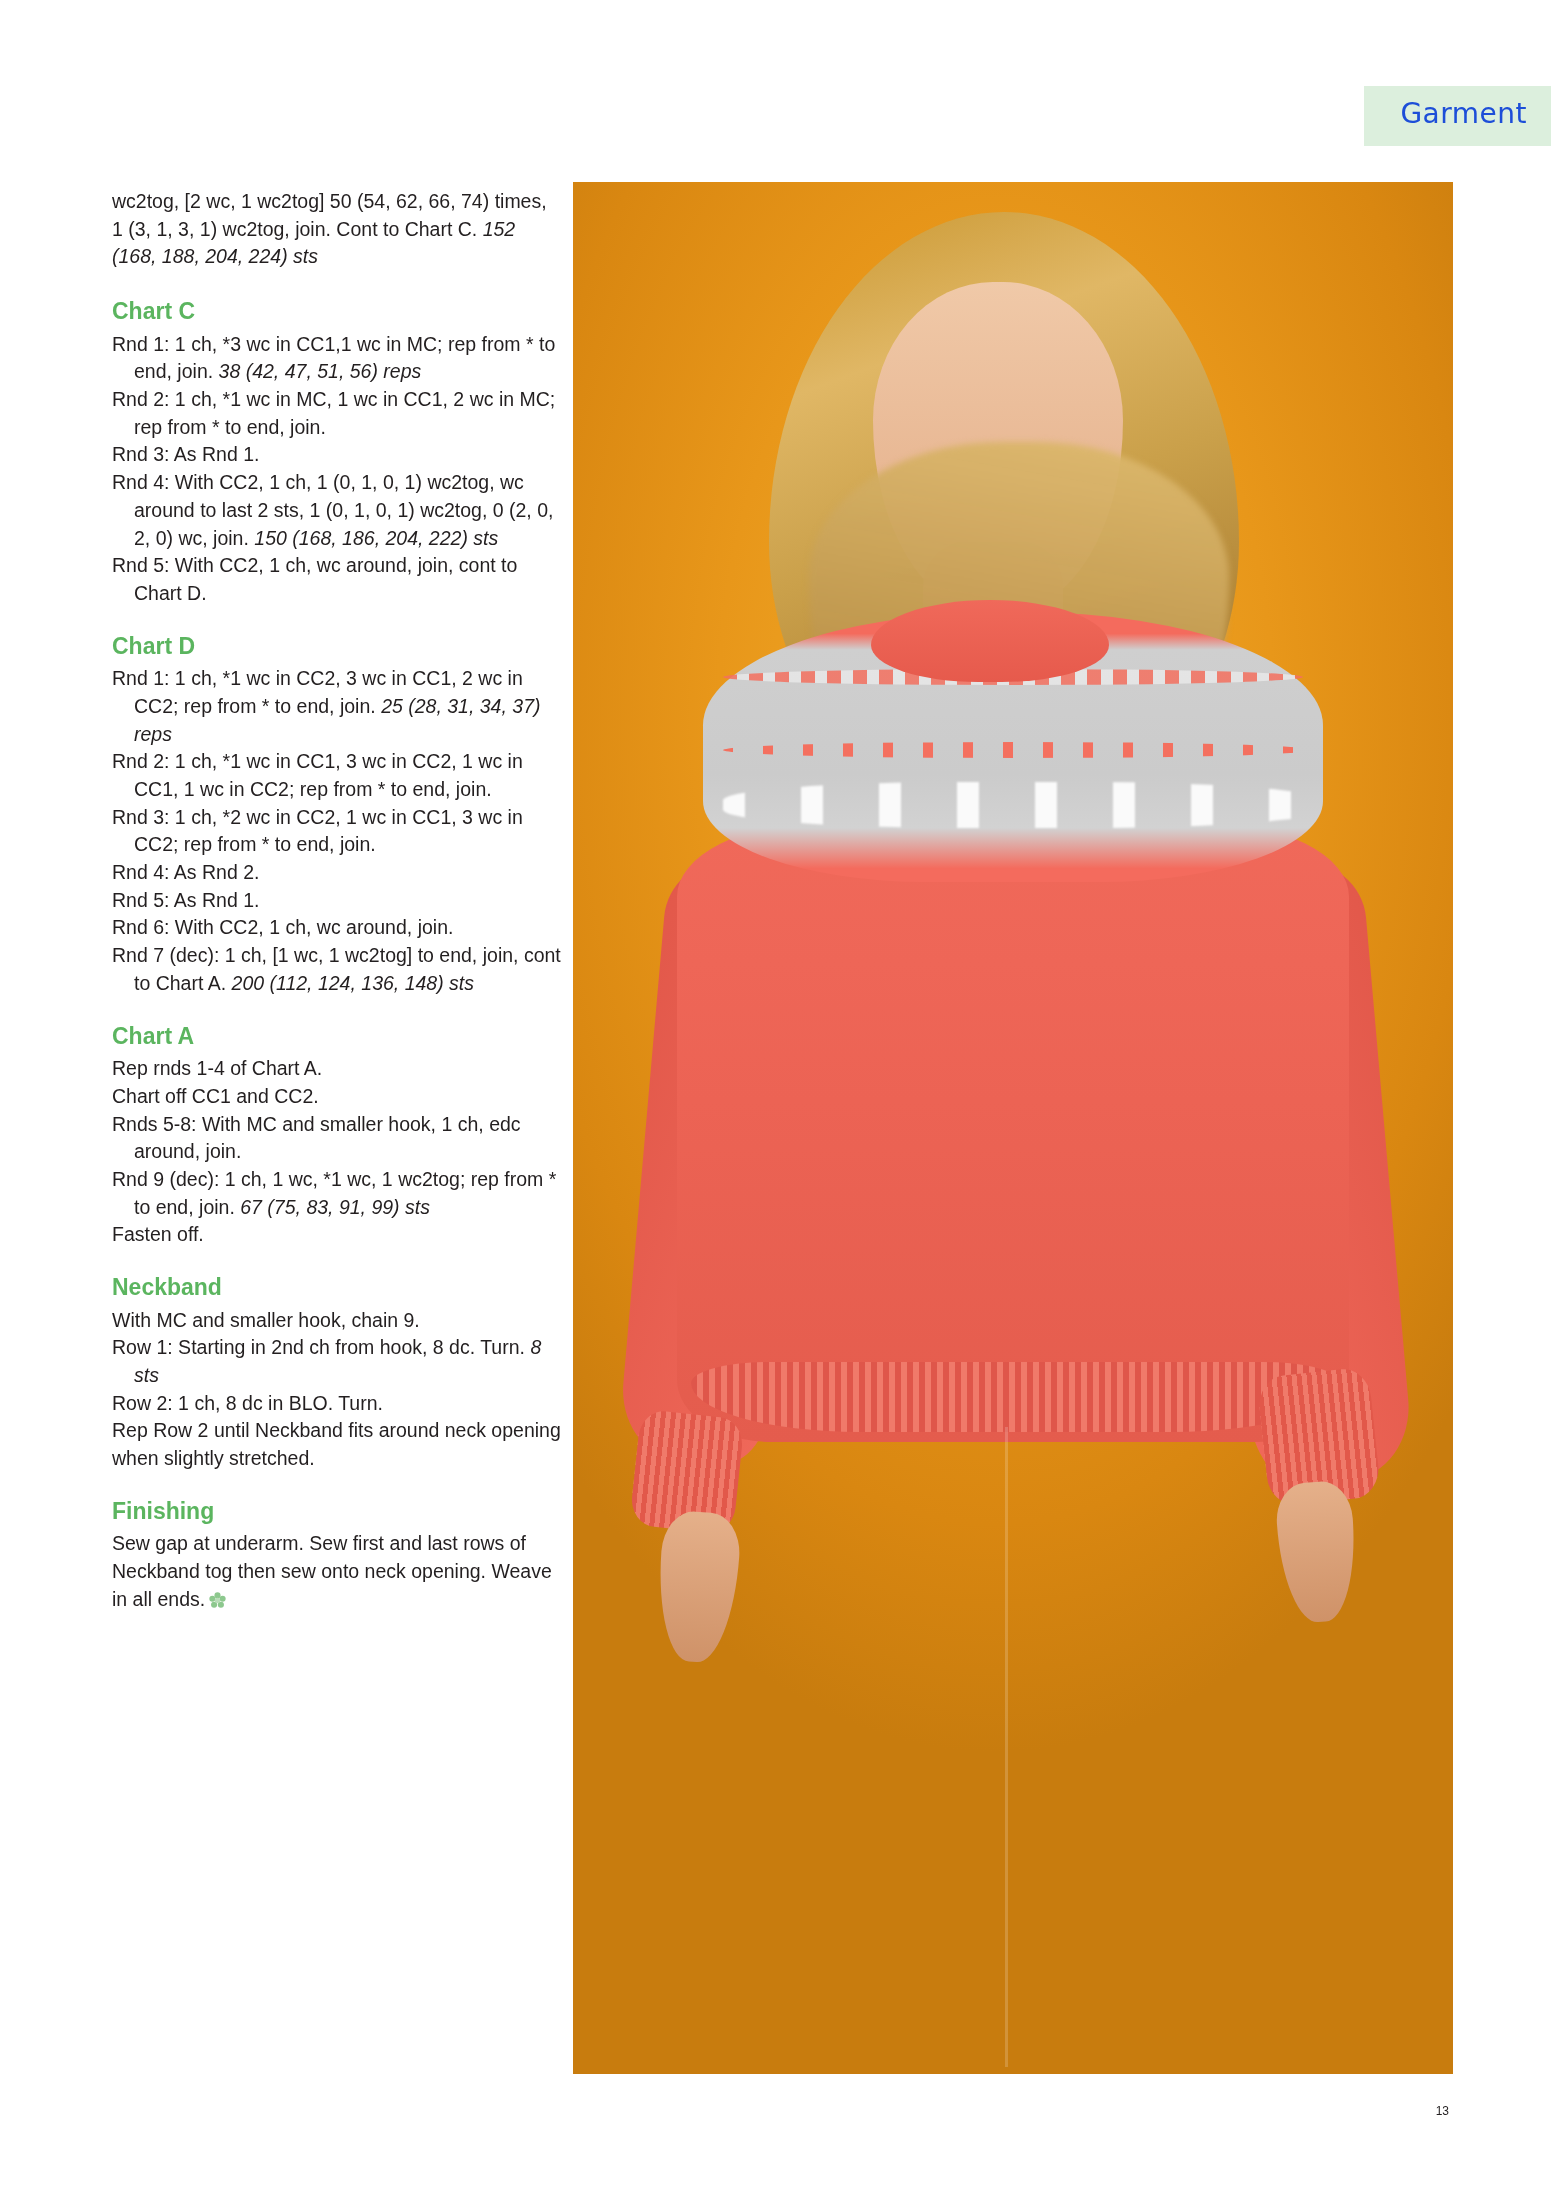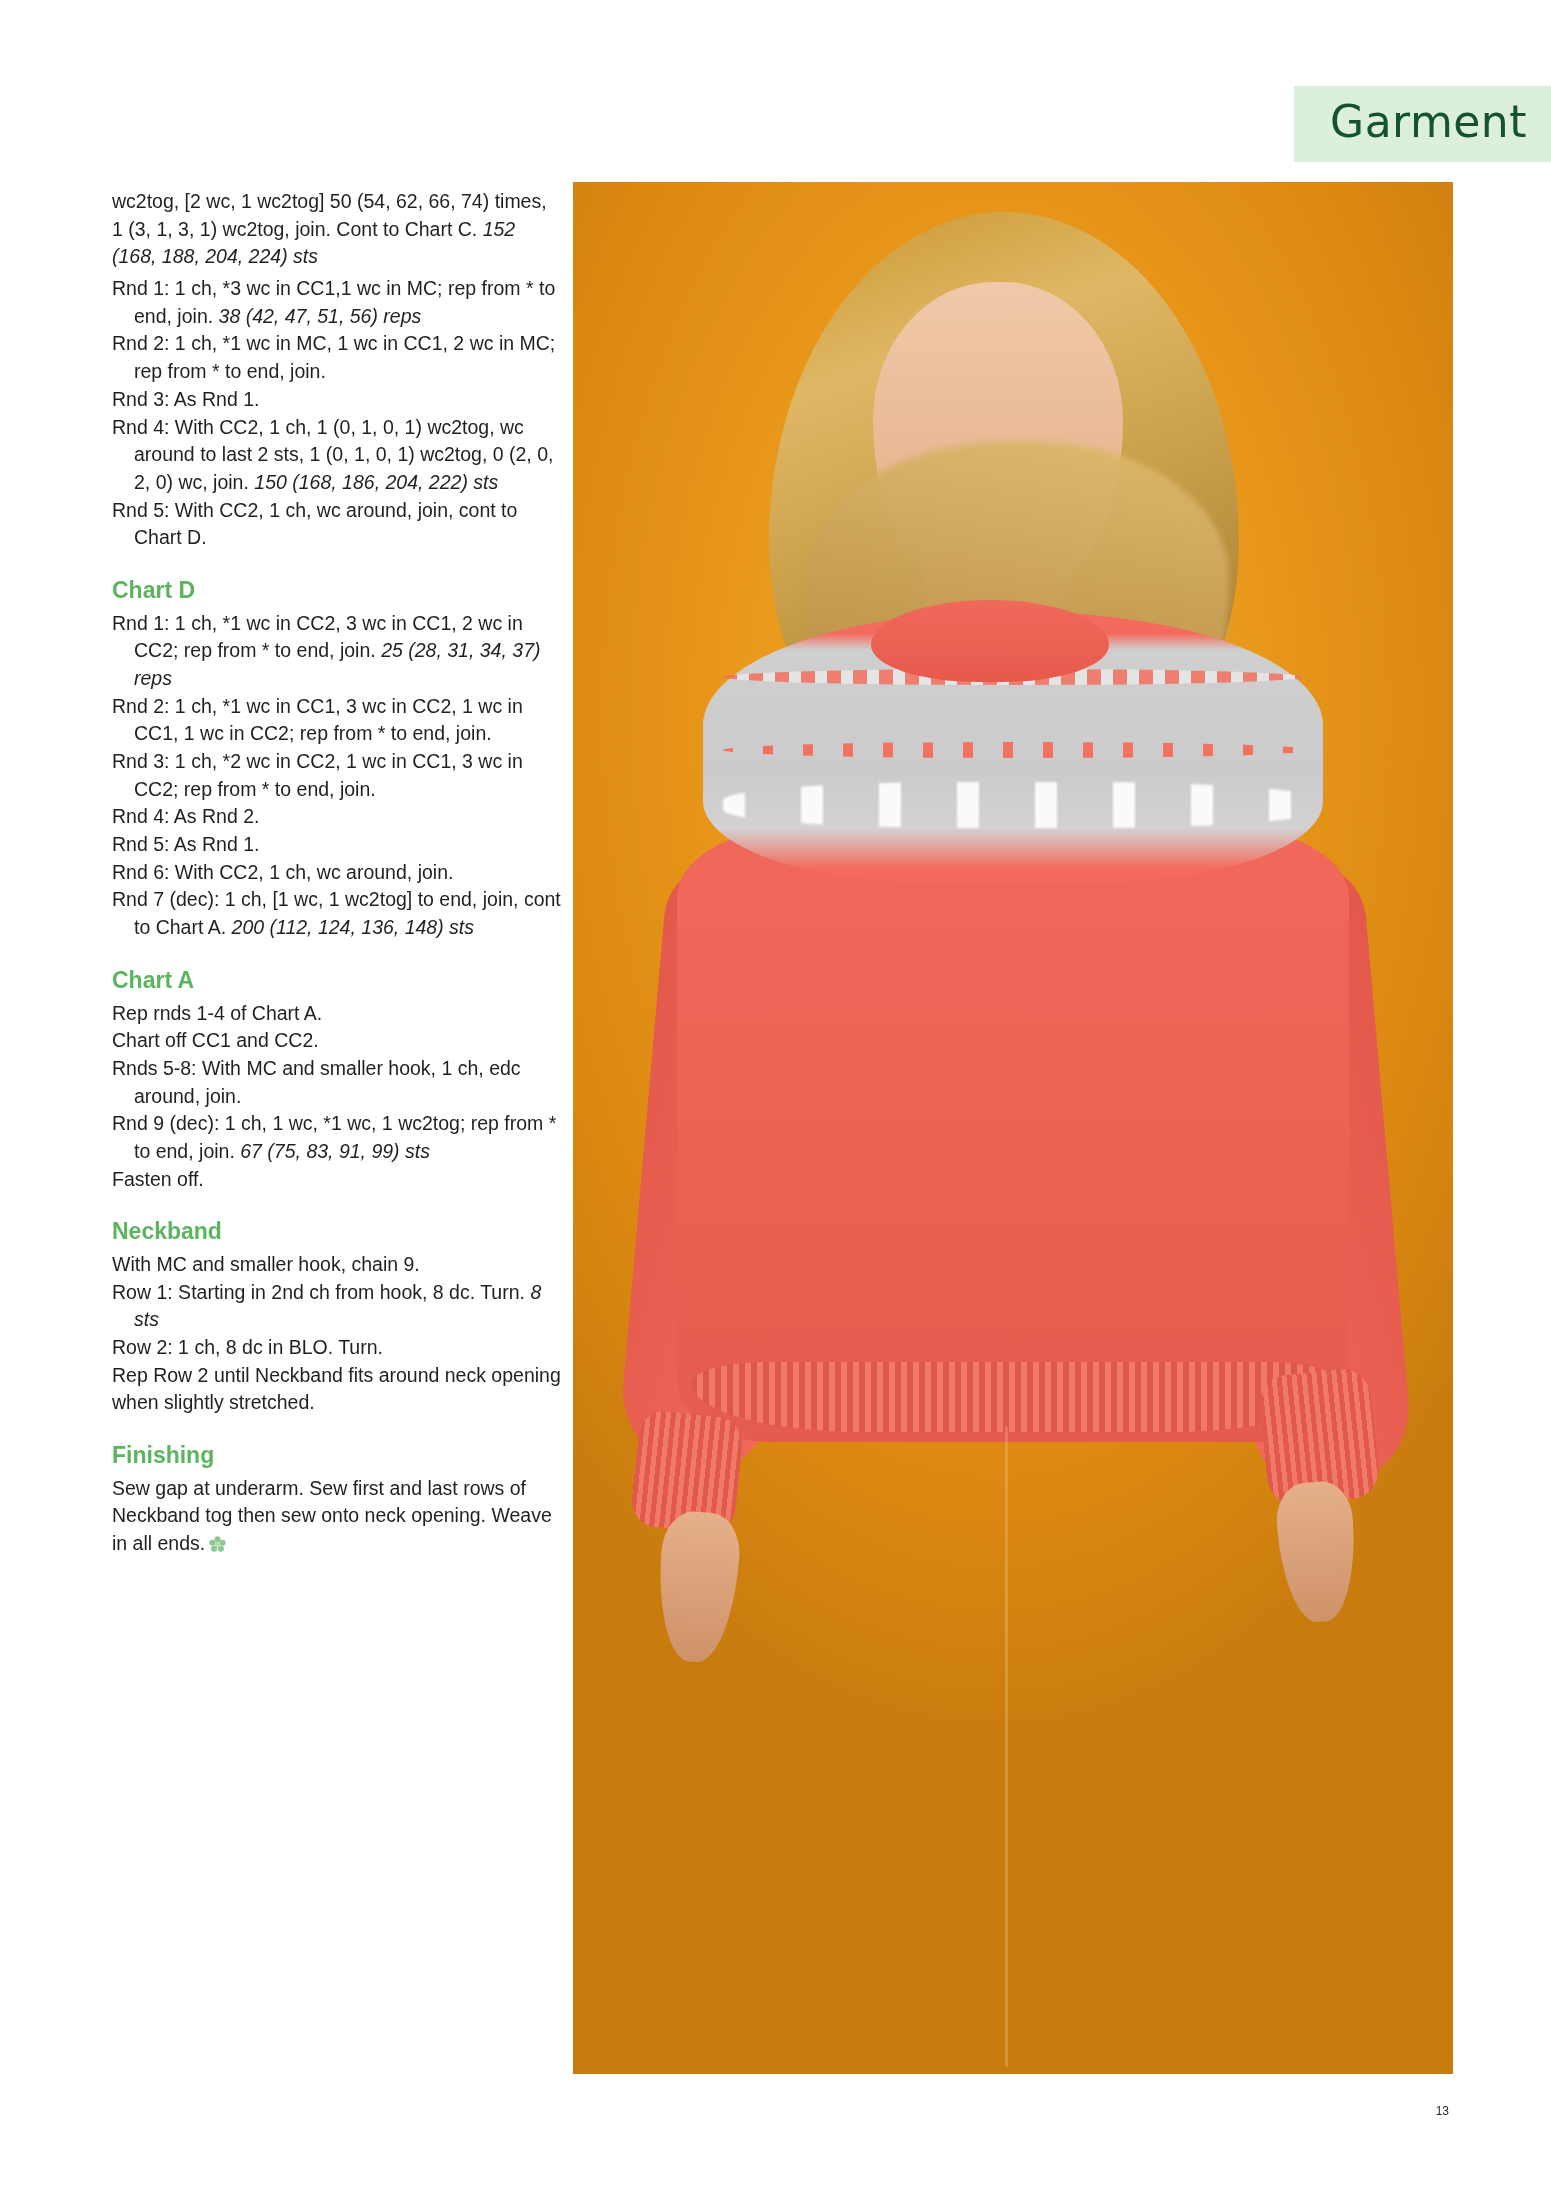--- a/index.html
+++ b/index.html
@@ -19,22 +19,22 @@
   
   .header-tab {
     position: absolute;
     top: 86px;
     right: 0;
     background: #dcefdd;
     padding: 14px 24px 18px 36px;
     line-height: 1;
   }
   .header-tab .title {
-    font-size: 44px;
-    color: #14532d;
+    font-size: 28px;
+    color: #1d4ed8;
     font-weight: 400;
     letter-spacing: 0.5px;
     font-family: "DejaVu Sans", sans-serif;
   }
 
   
   .text-col {
     position: absolute;
     left: 112px;
     top: 188px;
@@ -251,20 +251,21 @@
 <body>
 
 <div class="header-tab">
   <span class="title">Garment</span>
 </div>
 
 <div class="text-col">
 
   <p class="para"><span>wc2tog, [2 wc, 1 wc2tog] 50 (54, 62, 66, 74) times, 1 (3, 1, 3, 1) wc2tog, join. Cont to Chart C. </span><i>152 (168, 188, 204, 224) sts</i></p>
 
+  <h2 class="section-head first">Chart C</h2>
   <p class="hang"><b>Rnd 1:</b><span> 1 ch, *3 wc in CC1,1 wc in MC; rep from * to end, join. </span><i>38 (42, 47, 51, 56) reps</i></p>
   <p class="hang"><b>Rnd 2:</b><span> 1 ch, *1 wc in MC, 1 wc in CC1, 2 wc in MC; rep from * to end, join.</span><i></i></p>
   <p class="hang"><b>Rnd 3:</b><span> As Rnd 1.</span><i></i></p>
   <p class="hang"><b>Rnd 4:</b><span> With CC2, 1 ch, 1 (0, 1, 0, 1) wc2tog, wc around to last 2 sts, 1 (0, 1, 0, 1) wc2tog, 0 (2, 0, 2, 0) wc, join. </span><i>150 (168, 186, 204, 222) sts</i></p>
   <p class="hang"><b>Rnd 5:</b><span> With CC2, 1 ch, wc around, join, cont to Chart D.</span><i></i></p>
 
   <h2 class="section-head">Chart D</h2>
   <p class="hang"><b>Rnd 1:</b><span> 1 ch, *1 wc in CC2, 3 wc in CC1, 2 wc in CC2; rep from * to end, join. </span><i>25 (28, 31, 34, 37) reps</i></p>
   <p class="hang"><b>Rnd 2:</b><span> 1 ch, *1 wc in CC1, 3 wc in CC2, 1 wc in CC1, 1 wc in CC2; rep from * to end, join.</span><i></i></p>
   <p class="hang"><b>Rnd 3:</b><span> 1 ch, *2 wc in CC2, 1 wc in CC1, 3 wc in CC2; rep from * to end, join.</span><i></i></p>

